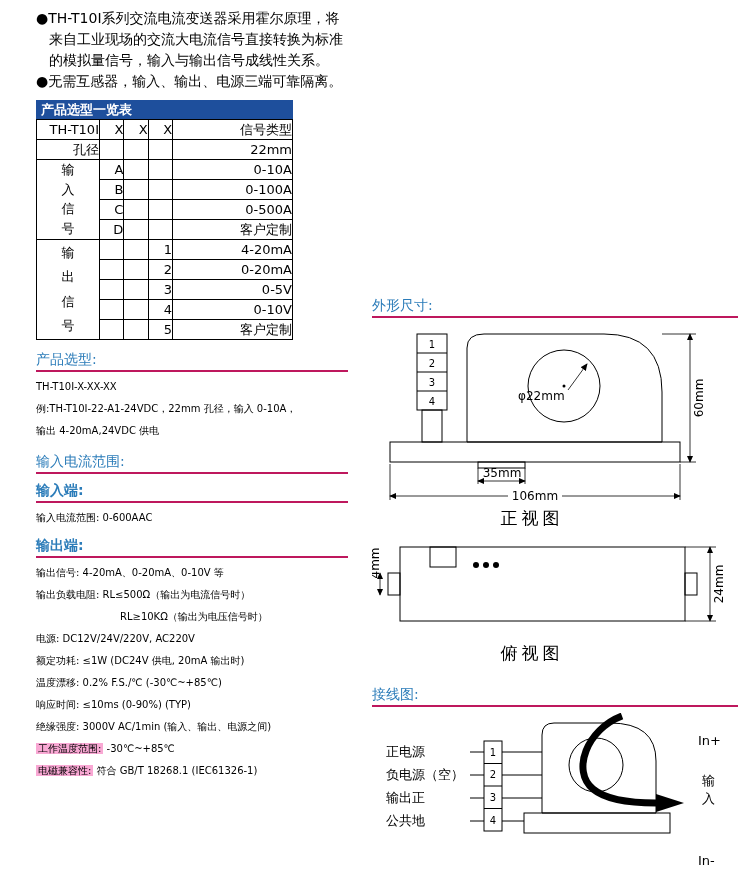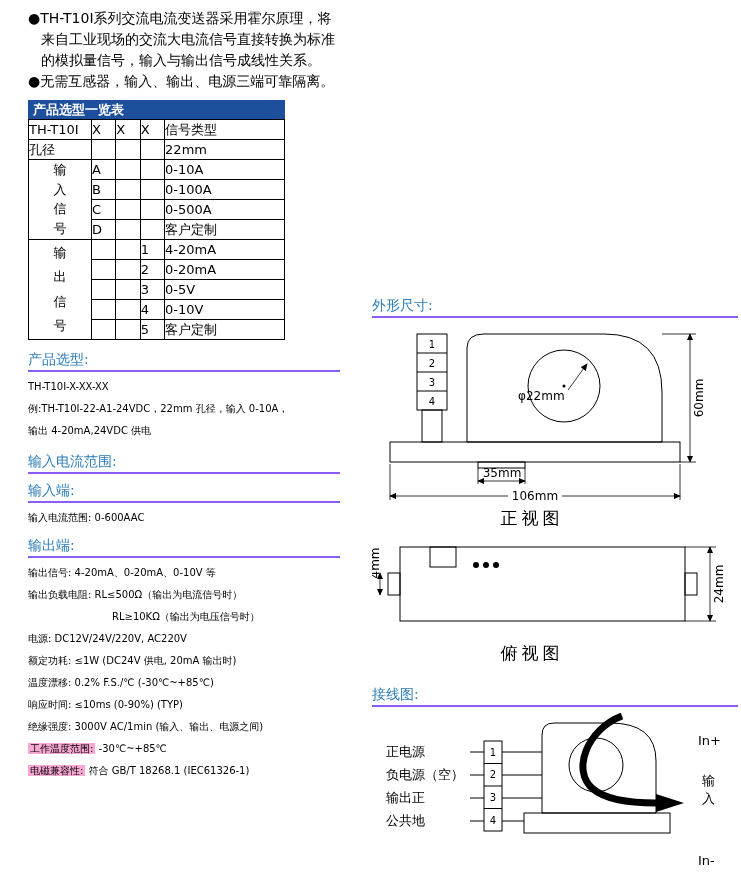--- a/index.html
+++ b/index.html
@@ -1,31 +1,31 @@
 <!DOCTYPE html>
 <html><head>
 <meta charset="utf-8">
 <style>
   html,body{margin:0;padding:0;background:#fff;}
   .page{position:relative;width:741px;height:882px;background:#ffffff;overflow:hidden;
         font-family:"DejaVu Sans","Liberation Sans",sans-serif;color:#000;}
   
-  .left-col{position:absolute;left:28px;top:8px;width:312px;}
+  .left-col{position:absolute;left:36px;top:8px;width:312px;}
   .bullet{font-size:14px;line-height:21px;margin:0;padding-left:13px;text-indent:-13px;}
   .tbl-wrap{width:257px;margin-top:8px;}
   .tbl-title{box-sizing:border-box;width:257px;background:#1e4f9c;color:#fff;font-weight:bold;
              font-size:13px;line-height:19px;padding:0 5px;}
   table.sel{border-collapse:collapse;table-layout:fixed;width:257px;}
-  table.sel td{border:1px solid #000;height:19px;font-size:13px;text-align:left;padding:0;overflow:hidden;}
+  table.sel td{border:1px solid #000;height:19px;font-size:13px;text-align:right;padding:0;overflow:hidden;}
   .vstack{display:flex;flex-direction:column;justify-content:space-around;align-items:center;font-size:13px;}
   .vh4{height:78px;}
   .vh5{height:98px;}
-  .sec-h{color:#2b7cb9;font-size:14px;line-height:18px;border-bottom:2px solid #8b5cf6;
+  .sec-h{color:#2b7cb9;font-size:14px;line-height:18px;border-bottom:2px solid #be185d;
          padding-bottom:2px;margin:10px 0 4px 0;}
-  .sec-h.tight{margin-top:7px;}
+  .sec-h.tight{margin-top:7px;font-weight:bold;}
   .spec{font-size:10px;line-height:22px;margin:0;white-space:nowrap;}
   .spec.indent{padding-left:84px;}
   .hl{background:#f9a8d4;color:#000;padding:0 2px;}
   
   .right-col{position:absolute;left:372px;top:296px;width:366px;}
   .right-col .sec-h{margin:0 0 6px 0;}
   .right-col .sec-h.wiring{margin-top:20px;}
   svg{display:block;}
   svg text{font-family:"DejaVu Sans","Liberation Sans",sans-serif;fill:#000;}
   .dwg-line{stroke:#000;stroke-width:1;fill:none;}

